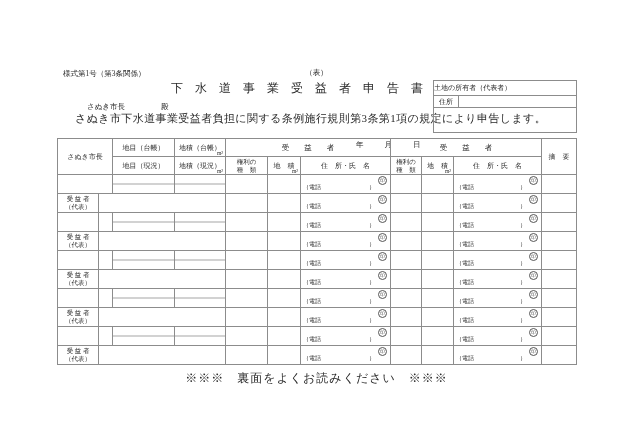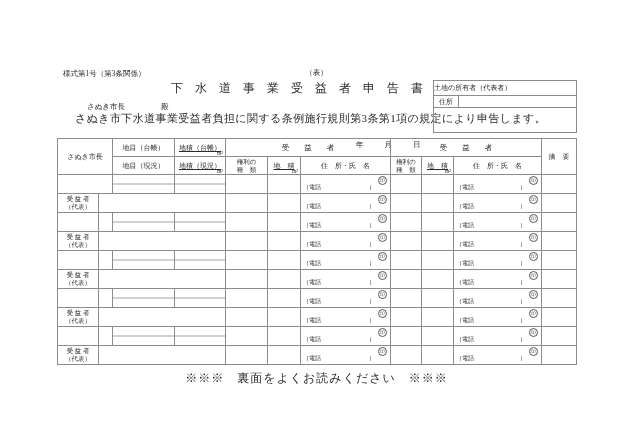--- a/index.html
+++ b/index.html
@@ -25,21 +25,21 @@
   .ob-row-name{height:24px;}
   .ob-label{width:24px;border-right:1px solid #8c8c8c;display:flex;align-items:center;justify-content:center;}
   .ob-value{flex:1;position:relative;}
 
   
   .form-table-wrap{left:57px;top:138px;}
   table{border-collapse:collapse;table-layout:fixed;width:519px;}
   td{border:1px solid #8c8c8c;padding:0;font-size:7px;text-align:center;vertical-align:middle;overflow:hidden;}
   tr.hr td{height:17px;}
   tr.br td{height:18px;}
-  td.rel{position:relative;text-decoration:underline;}
+  td.rel{position:relative;}
   .unit{position:absolute;right:2px;bottom:0px;font-size:5.5px;}
   .two-line{font-size:6.5px;line-height:1.15;}
   .benef{font-size:7.5px;}
   .rep{font-size:6.5px;line-height:1.25;}
   td.split{
     background:linear-gradient(rgba(0,0,0,0) calc(50% - 0.5px),
       #a5a5a5 calc(50% - 0.5px), #a5a5a5 calc(50% + 0.5px),
       rgba(0,0,0,0) calc(50% + 0.5px));
   }
   

